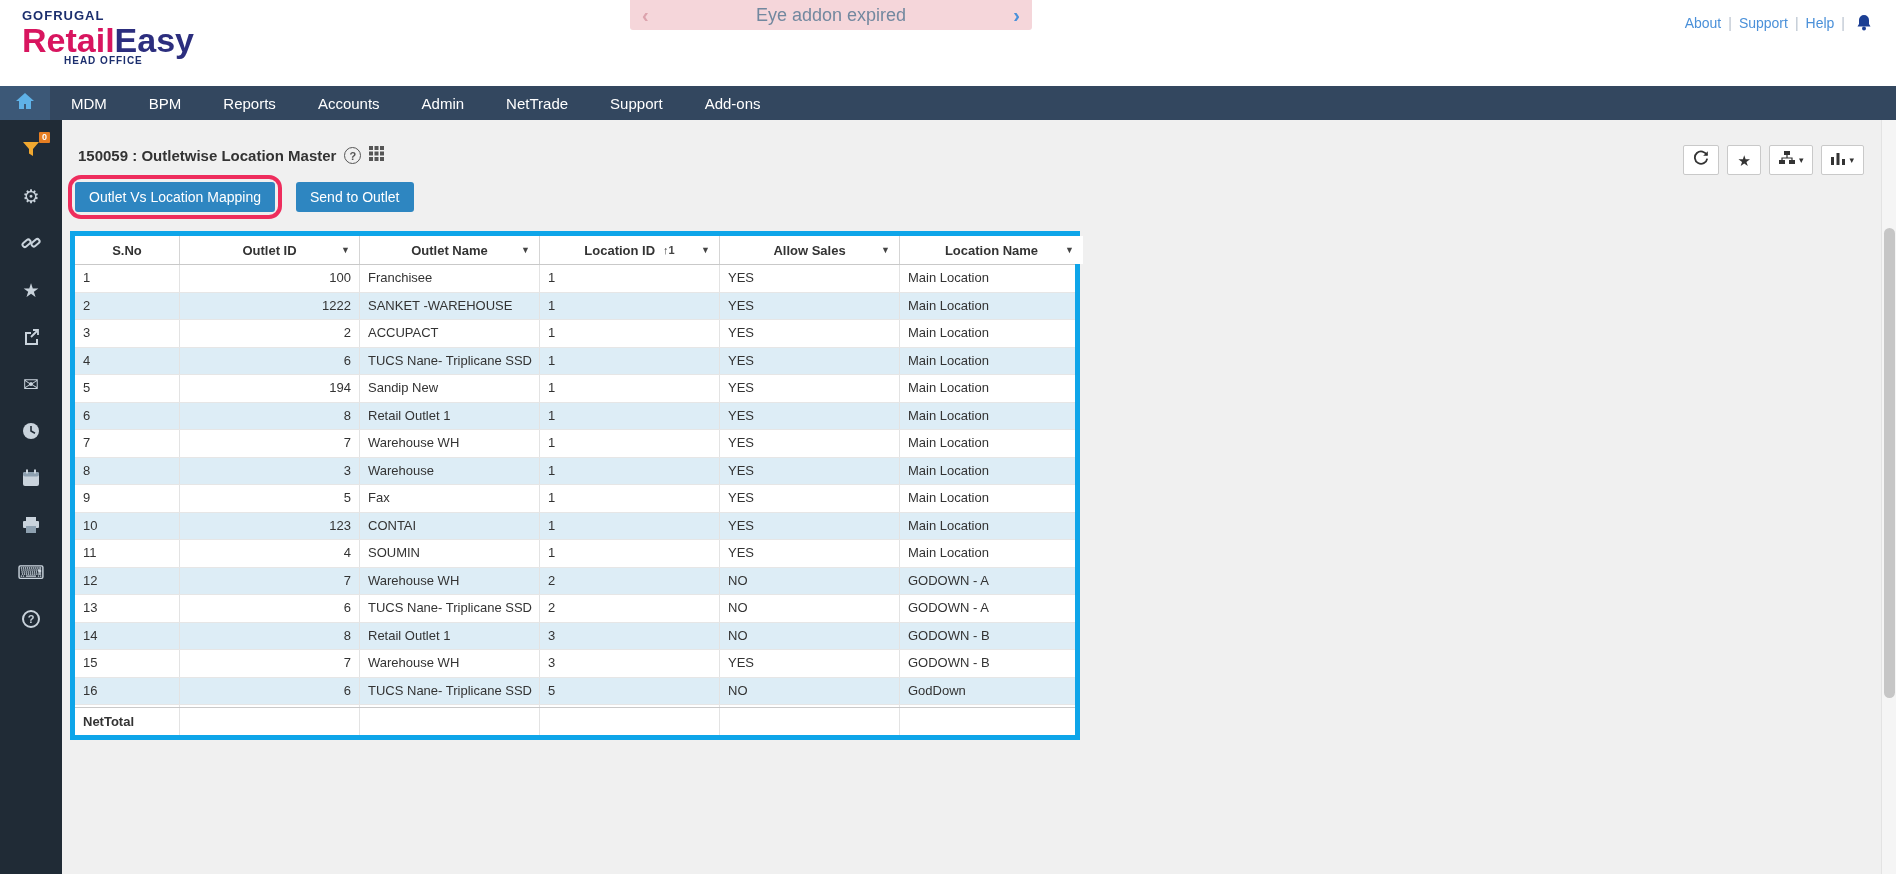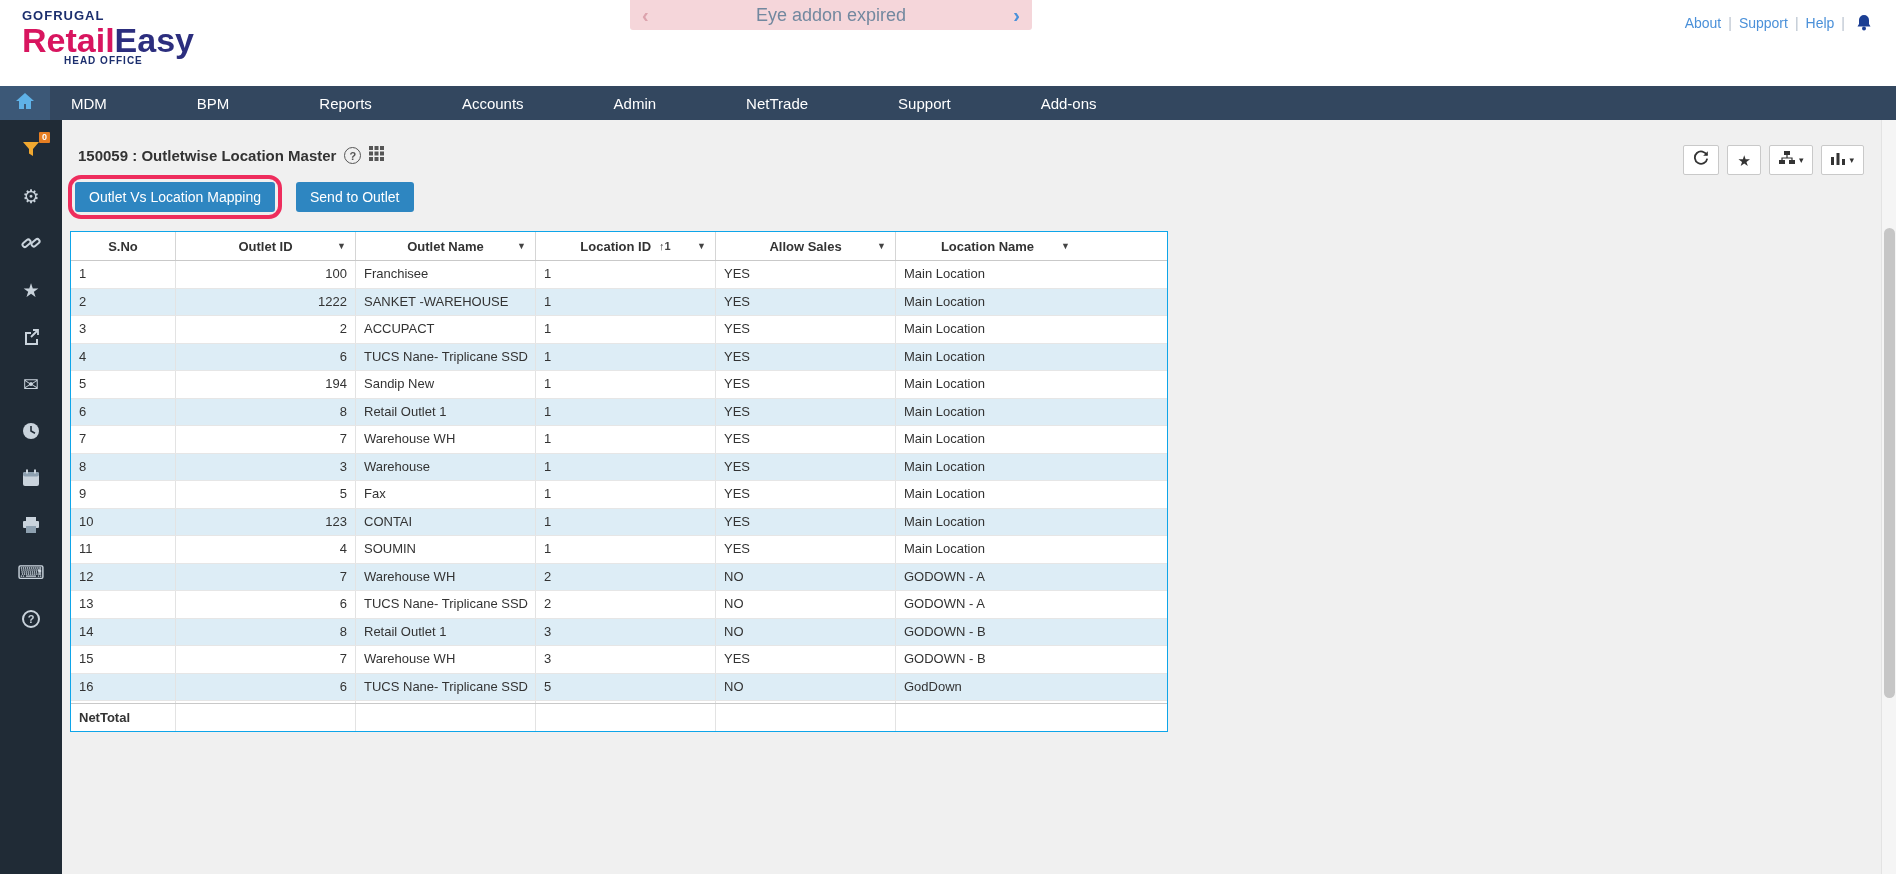--- a/index.html
+++ b/index.html
@@ -28,21 +28,21 @@
   .bell-wrap { margin-left:4px; display:flex; align-items:center; }
   .search-user-row { display:flex; align-items:center; gap:26px; }
   .search-box { width:205px; height:28px; background:#fff; border:1px solid #d7dbe0; border-radius:3px; display:flex; align-items:center; padding:0 6px; }
   .search-box input { border:none; outline:none; flex:1; font-size:13px; font-family:"Liberation Sans", sans-serif; }
   .user-block { display:flex; align-items:center; gap:8px; }
   .user-name { font-size:15px; font-weight:bold; color:#333; }
 
   
   .navbar { position:absolute; left:0; top:86px; width:1896px; height:34px; background:#33475f; display:flex; align-items:stretch; }
   .home-tile { width:50px; background:#3c5877; display:flex; align-items:center; justify-content:center; cursor:pointer; }
-  .nav-items { display:flex; align-items:stretch;gap:48px; }
+  .nav-items { display:flex; align-items:stretch; }
   .nav-item { color:#ffffff; font-size:15px; display:flex; align-items:center; padding:0 21px; cursor:pointer; }
 
   
   .sidebar { position:absolute; left:0; top:120px; width:62px; height:754px; background:#202b36; display:flex; flex-direction:column; align-items:center; padding-top:18px; gap:25px; }
   .side-icon { width:62px; height:22px; display:flex; align-items:center; justify-content:center; position:relative; cursor:pointer; color:#c9d3dc; font-size:19px; }
   .filter-badge { position:absolute; top:-6px; right:12px; background:#e67e22; color:#fff; font-size:9px; font-weight:bold; padding:0 3px; line-height:11px; border-radius:1px; }
   .help-circle { width:18px; height:18px; border:2px solid #c9d3dc; border-radius:50%; display:flex; align-items:center; justify-content:center; font-size:11px; font-weight:bold; color:#c9d3dc; }
 
   
   .main { position:absolute; left:62px; top:120px; width:1834px; height:754px; background:#f0f0f0; }
@@ -54,21 +54,21 @@
   .tool-btn { height:30px; background:#fff; border:1px solid #c9c9c9; display:flex; align-items:center; justify-content:center; gap:4px; cursor:pointer; margin-left:8px; padding:0 9px; border-radius:2px; }
   .tool-btn .caret { font-size:9px; color:#333; }
   .tool-star { font-size:15px; color:#333; line-height:1; }
 
   .actions-row { display:flex; align-items:center; margin:10px 0 0 6px; }
   .annotation-box { border:4px solid #ee2d5d; border-radius:13px; padding:3px; }
   .btn-blue { background:#2e86c1; color:#fff; font-size:14px; border:none; padding:7px 14px; border-radius:3px; cursor:pointer; font-family:"Liberation Sans", sans-serif; }
   .send-btn { margin-left:14px; }
 
   
-  .table-wrap { margin:12px 0 0 8px; width:1098px; background:#fff; border:1px solid #0ea5e9; }
+  .table-wrap { margin:12px 0 0 8px; width:1010px; background:#fff; border:5px solid #0ea5e9; }
   .trow { display:grid; grid-template-columns:105px 180px 180px 180px 180px 183px; }
   .thead { border-bottom:1px solid #c9c9c9; }
   .th { height:28px; display:flex; align-items:center; justify-content:center; font-size:13px; font-weight:bold; color:#333; position:relative; border-right:1px solid #d5d5d5; cursor:pointer; background:#fff; }
   .th:last-child { border-right:none; }
   .th .caret { position:absolute; right:9px; font-size:9px; color:#444; }
   .th .sort-ind { font-size:11px; color:#444; margin-left:8px; font-weight:bold; }
   .tbody-viewport { height:442px; overflow:hidden; }
   .tr { border-bottom:1px solid #e6e6e6; cursor:pointer; }
   .tr.alt { background:#ddedf6; }
   .td { height:26.5px; line-height:26.5px; font-size:13px; color:#333; padding:0 8px; border-right:1px solid #e3e3e3; overflow:hidden; white-space:nowrap; }

